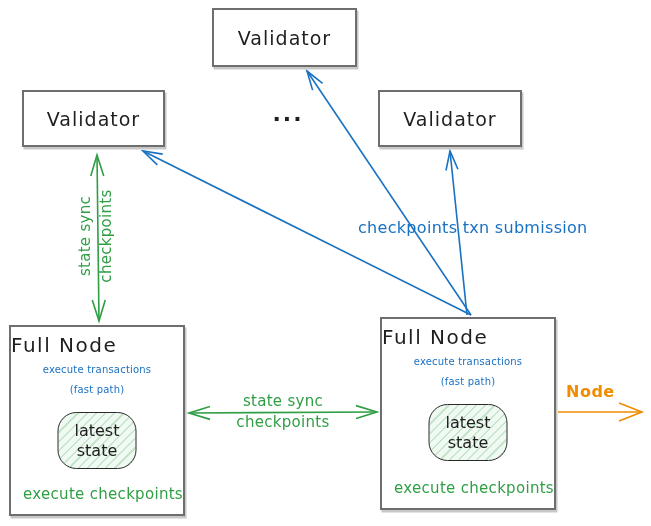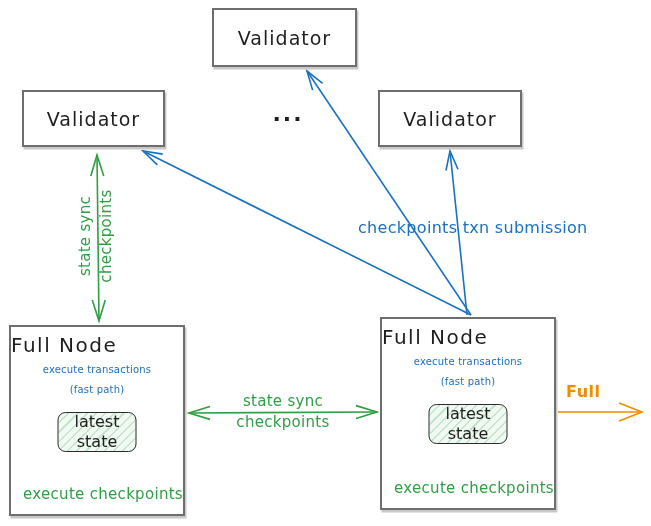--- a/index.html
+++ b/index.html
@@ -49,22 +49,22 @@
   .fn-title{
     position:absolute;top:6px;left:0;width:100%;text-align:left;
     font-size:20px;letter-spacing:1.5px;color:var(--ink);white-space:nowrap;
   }
   .fn-exec{
     position:absolute;top:33px;left:0;width:100%;text-align:center;
     font-size:10px;line-height:20px;color:var(--blue);letter-spacing:0.2px;
   }
   .fn-state{
     position:absolute;top:85px;left:50%;transform:translateX(-50%);
-    width:79px;height:40px;box-sizing:border-box;
-    border:1.6px solid #2b2b2b;border-radius:8px;
+    width:79px;height:57px;box-sizing:border-box;
+    border:1.6px solid #2b2b2b;border-radius:19px;
     background:
       repeating-linear-gradient(135deg, rgba(47,158,68,0.22) 0 1.6px, rgba(47,158,68,0) 1.6px 6.5px),
       #f0faf2;
     display:flex;flex-direction:column;align-items:center;justify-content:center;
     font-size:16px;line-height:20px;color:var(--ink);text-align:center;
   }
   .fn-footer{
     position:absolute;bottom:11px;left:0;width:100%;text-align:right;
     font-size:15px;color:var(--green);letter-spacing:0.3px;white-space:nowrap;
   }
@@ -160,15 +160,15 @@
     <div>checkpoints</div>
   </div>
 
   <div class="edge-label lbl-horiz">
     <div>state sync</div>
     <div>checkpoints</div>
   </div>
 
   <div class="edge-label lbl-orch">checkpoints txn submission</div>
 
-  <div class="edge-label lbl-rpcs">Full</div>
+  <div class="edge-label lbl-rpcs">Node</div>
 
 </div>
 
 </body></html>

